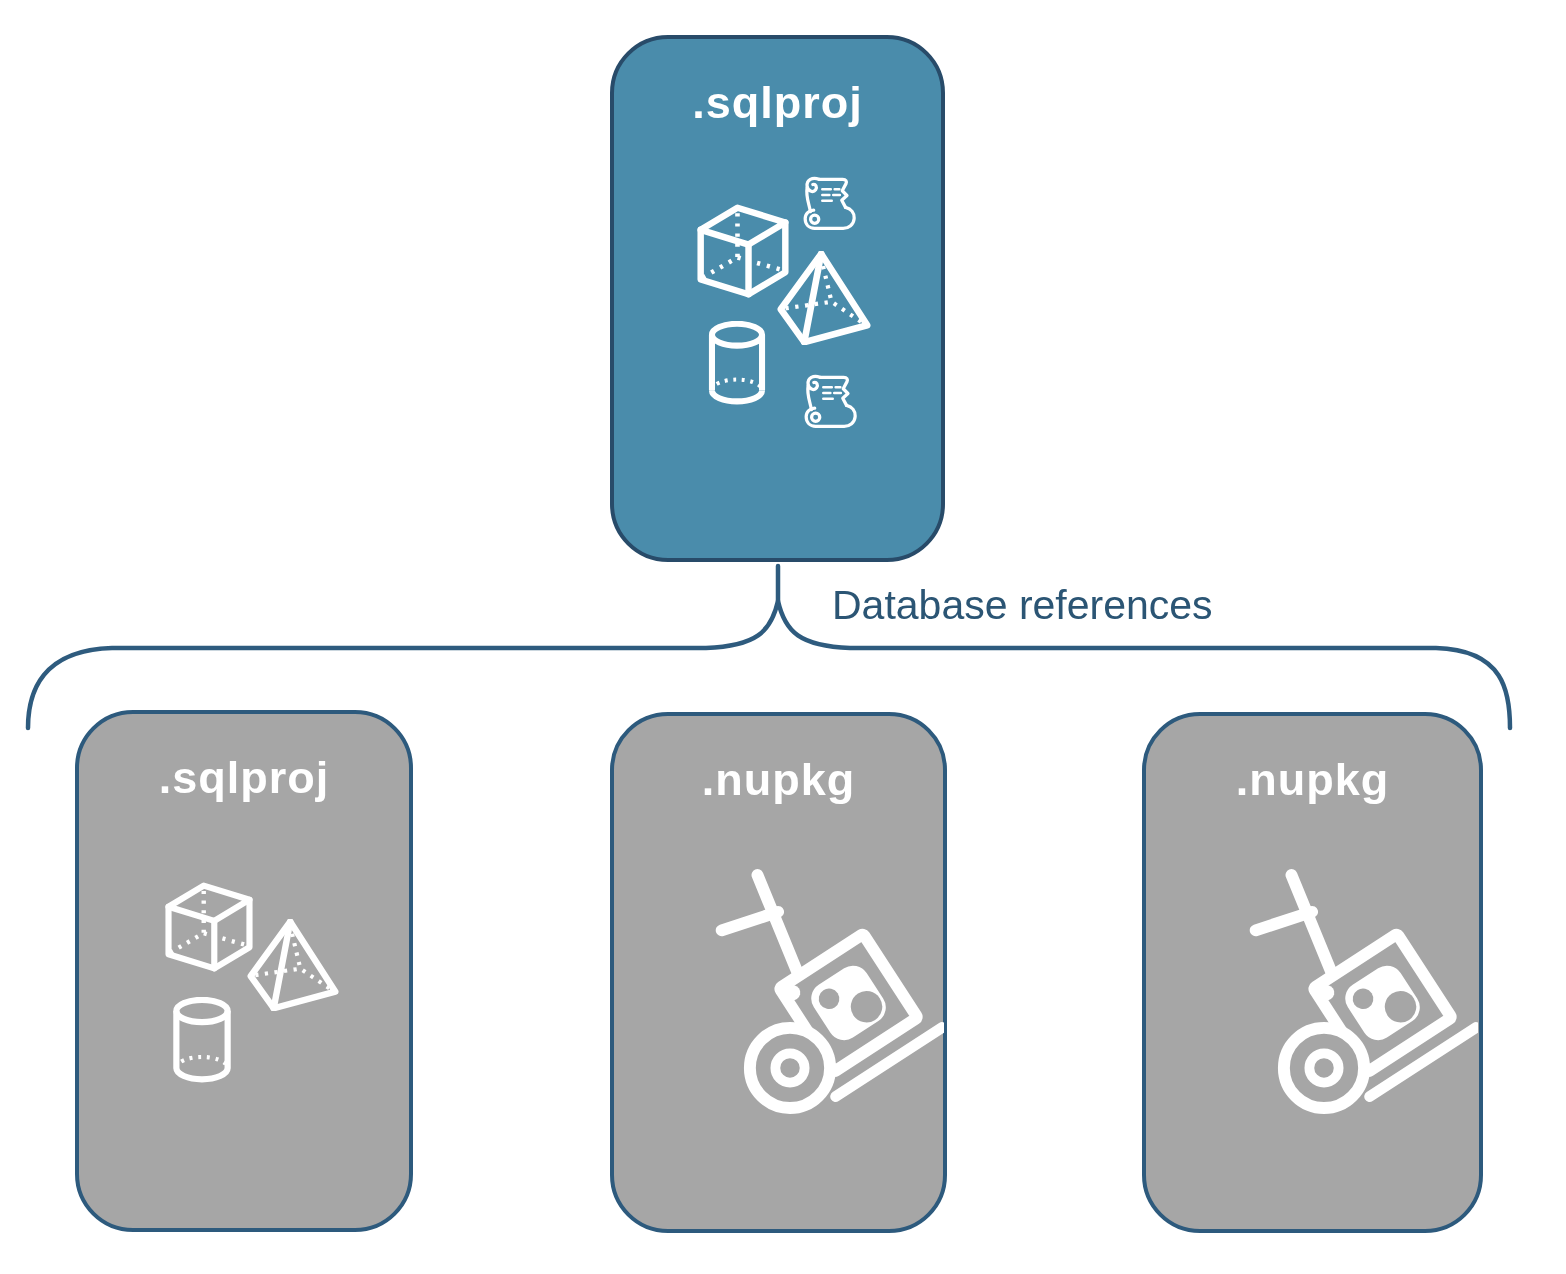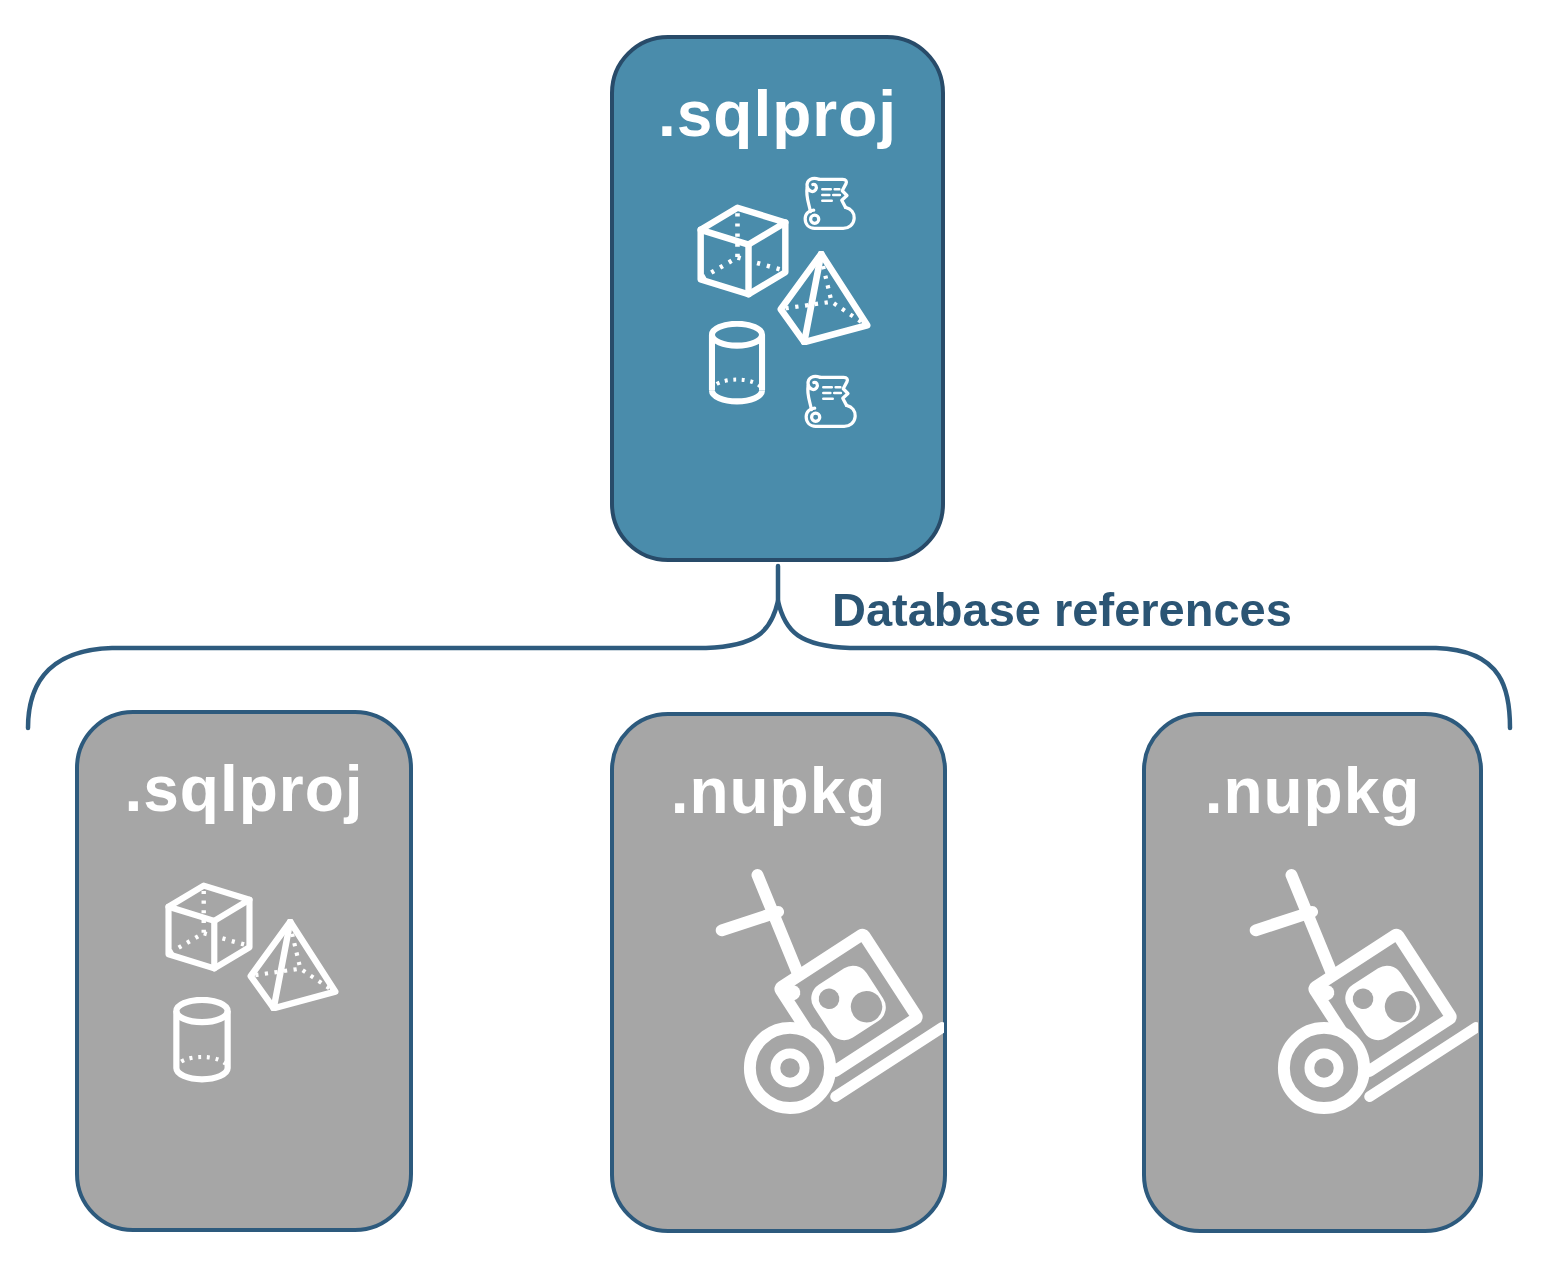--- a/index.html
+++ b/index.html
@@ -24,32 +24,32 @@
     background:#A6A6A6;
     border:4px solid #2D5A7D;
   }
   .node.child1{left:75px;top:710px;width:338px;height:522px;}
   .node.child2{left:610px;top:712px;width:337px;height:521px;}
   .node.child3{left:1142px;top:712px;width:341px;height:521px;}
   .node-title{
     position:absolute;left:0;right:0;top:38px;
     text-align:center;
     color:#ffffff;
-    font-size:64px;
+    font-size:45px;
     font-weight:bold;
     letter-spacing:1px;
   }
   .icon{position:absolute;}
   .overlay{
     position:absolute;left:0;top:0;width:1566px;height:1274px;
     pointer-events:none;
   }
   .connector-label{
     position:absolute;left:832px;top:582px;
-    font-size:47px;font-weight:bold;
+    font-size:41px;font-weight:normal;
     color:#2B5574;
     white-space:nowrap;
   }
   .defs-svg{position:absolute;width:0;height:0;overflow:hidden;}
 </style>
 </head>
 <body>
 
 <div class="canvas">
 

